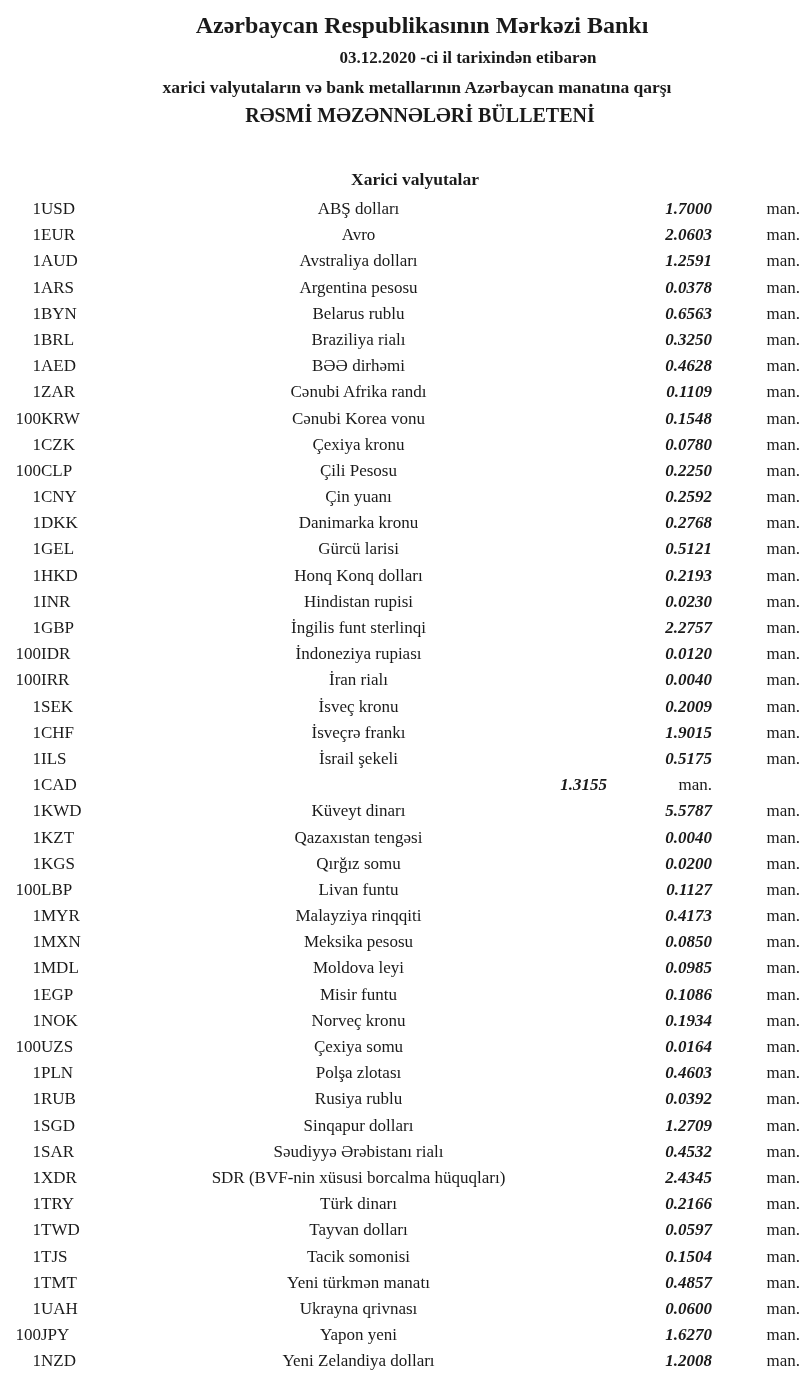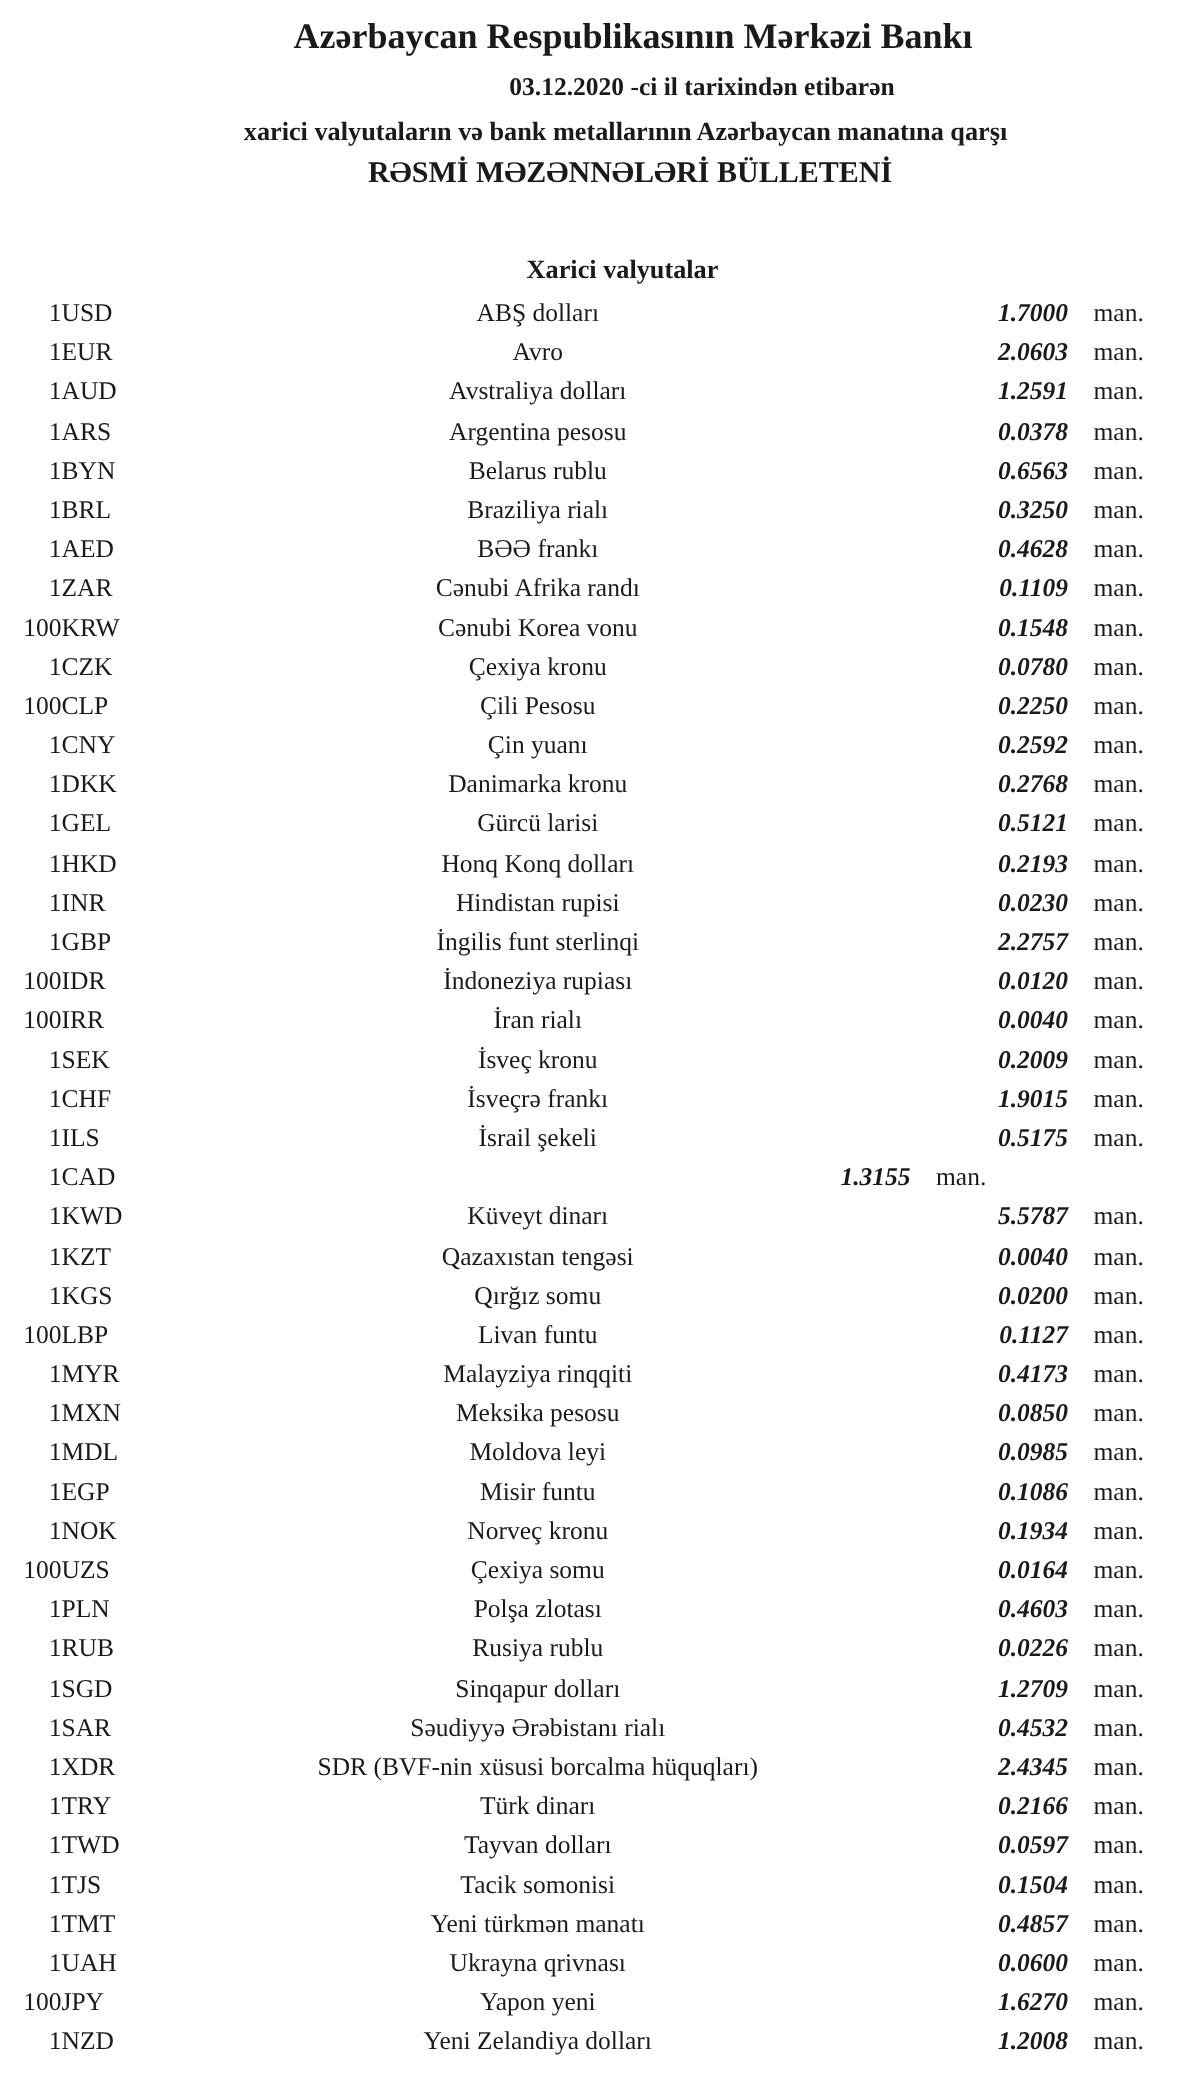--- a/index.html
+++ b/index.html
@@ -78,21 +78,21 @@
     padding-left: 3px;
     white-space: nowrap;
     overflow: hidden;
   }
   .cell-rate {
     text-align: right;
     font-weight: bold;
     font-style: italic;
   }
   .cell-unit {
-    text-align: left;
+    text-align: right;
     padding-left: 17px;
     font-family: Liberation Serif, serif;
   }
 </style>
 </head>
 <body>
 
 <div class="page">
 
   <div class="hline title">Azərbaycan Respublikasının Mərkəzi Bankı</div>
@@ -150,21 +150,21 @@
     <span class="cell-qty">1</span>
     <span class="cell-code">BRL</span>
     <span class="cell-name">Braziliya rialı</span>
     <span class="cell-rate">0.3250</span>
     <span class="cell-unit">man.</span>
   </div>
 
   <div class="row">
     <span class="cell-qty">1</span>
     <span class="cell-code">AED</span>
-    <span class="cell-name">BƏƏ frankı</span>
+    <span class="cell-name">BƏƏ dirhəmi</span>
     <span class="cell-rate">0.4628</span>
     <span class="cell-unit">man.</span>
   </div>
 
   <div class="row">
     <span class="cell-qty">1</span>
     <span class="cell-code">ZAR</span>
     <span class="cell-name">Cənubi Afrika randı</span>
     <span class="cell-rate">0.1109</span>
     <span class="cell-unit">man.</span>
@@ -374,21 +374,21 @@
     <span class="cell-code">PLN</span>
     <span class="cell-name">Polşa zlotası</span>
     <span class="cell-rate">0.4603</span>
     <span class="cell-unit">man.</span>
   </div>
 
   <div class="row">
     <span class="cell-qty">1</span>
     <span class="cell-code">RUB</span>
     <span class="cell-name">Rusiya rublu</span>
-    <span class="cell-rate">0.0226</span>
+    <span class="cell-rate">0.0392</span>
     <span class="cell-unit">man.</span>
   </div>
 
   <div class="row">
     <span class="cell-qty">1</span>
     <span class="cell-code">SGD</span>
     <span class="cell-name">Sinqapur dolları</span>
     <span class="cell-rate">1.2709</span>
     <span class="cell-unit">man.</span>
   </div>

